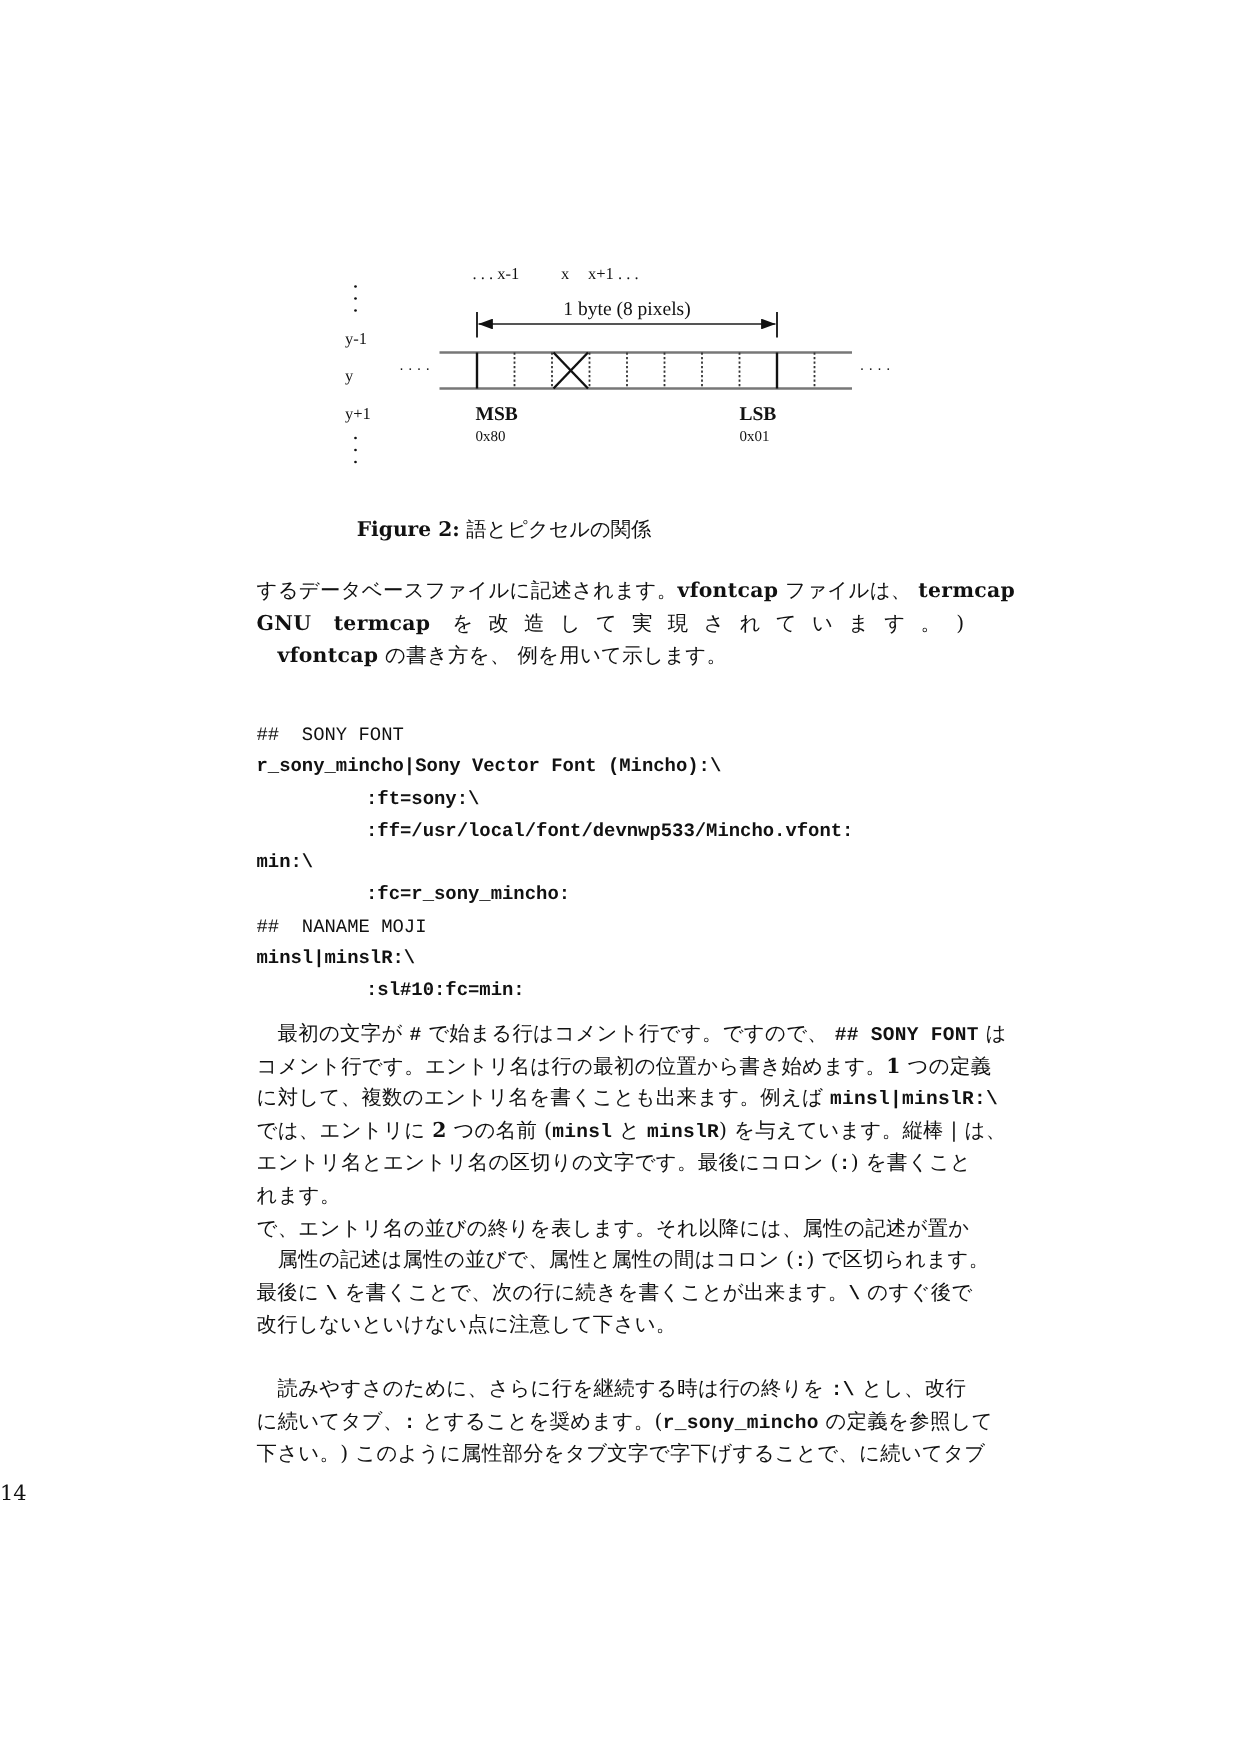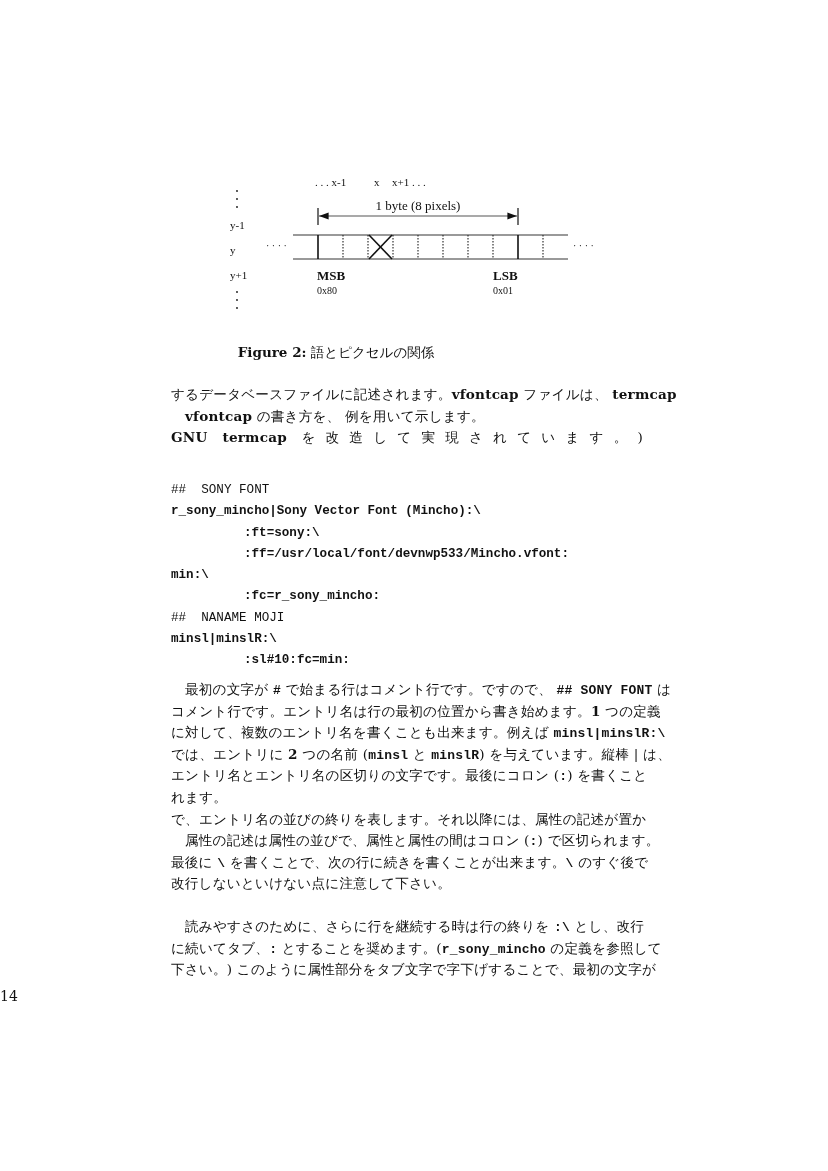--- a/index.html
+++ b/index.html
@@ -92,37 +92,37 @@
   <text x="493" y="294" font-size="10">0x01</text>
 </svg>
 
 <div class="caption">
   <b>Figure 2:</b>
   <span>語とピクセルの関係</span>
 </div>
 
 <div class="para" id="p1" style="top:384px;">
     <span class="line"><span>するデータベースファイルに記述されます。</span><span class="bold">vfontcap</span><span> ファイルは、 </span><span class="bold">termcap</span></span>
+    <span class="line"><span class="bold">GNU termcap</span><span> を改造して実現されています。)</span></span>
     <span class="line last indent"><span class="bold">vfontcap</span><span> の書き方を、 例を用いて示します。</span></span>
-    <span class="line"><span class="bold">GNU termcap</span><span> を改造して実現されています。)</span></span>
   </div>
 <div class="code" id="codeblock" style="top:480px;"><span class="cl comment">##  SONY FONT</span><span class="cl">r_sony_mincho|Sony Vector Font (Mincho):\</span><span class="cl tab">:ft=sony:\</span><span class="cl tab">:ff=/usr/local/font/devnwp533/Mincho.vfont:</span><span class="cl">min:\</span><span class="cl tab">:fc=r_sony_mincho:</span><span class="cl comment">##  NANAME MOJI</span><span class="cl">minsl|minslR:\</span><span class="cl tab">:sl#10:fc=min:</span></div>
 <div class="para" id="p2" style="top:679px;">
     <span class="line indent"><span>最初の文字が </span><span class="tt">#</span><span> で始まる行はコメント行です。ですので、 </span><span class="tt">## SONY FONT</span><span> は</span></span>
     <span class="line"><span>コメント行です。エントリ名は行の最初の位置から書き始めます。</span><span class="bold">1</span><span> つの定義</span></span>
     <span class="line"><span>に対して、複数のエントリ名を書くことも出来ます。例えば </span><span class="tt">minsl|minslR:\</span></span>
     <span class="line"><span>では、エントリに </span><span class="bold">2</span><span> つの名前 (</span><span class="tt">minsl</span><span> と </span><span class="tt">minslR</span><span>) を与えています。縦棒 | は、</span></span>
     <span class="line"><span>エントリ名とエントリ名の区切りの文字です。最後にコロン (</span><span class="tt">:</span><span>) を書くこと</span></span>
     <span class="line last"><span>れます。</span></span>
     <span class="line"><span>で、エントリ名の並びの終りを表します。それ以降には、属性の記述が置か</span></span>
   </div>
 <div class="para" id="p3" style="top:830px;">
     <span class="line indent"><span>属性の記述は属性の並びで、属性と属性の間はコロン (</span><span class="tt">:</span><span>) で区切られます。</span></span>
     <span class="line"><span>最後に </span><span class="tt">\</span><span> を書くことで、次の行に続きを書くことが出来ます。</span><span class="tt">\</span><span> のすぐ後で</span></span>
     <span class="line last"><span>改行しないといけない点に注意して下さい。</span></span>
   </div>
 <div class="para" id="p4" style="top:916px;">
     <span class="line indent"><span>読みやすさのために、さらに行を継続する時は行の終りを </span><span class="tt">:\</span><span> とし、改行</span></span>
     <span class="line"><span>に続いてタブ、</span><span class="tt">:</span><span> とすることを奨めます。(</span><span class="tt">r_sony_mincho</span><span> の定義を参照して</span></span>
-    <span class="line"><span>下さい。) このように属性部分をタブ文字で字下げすることで、最初の文字が</span></span>
+    <span class="line"><span>下さい。) このように属性部分をタブ文字で字下げすることで、に続いてタブ</span></span>
   </div>
 
 <div class="pageno">14</div>
 
 </body></html>

